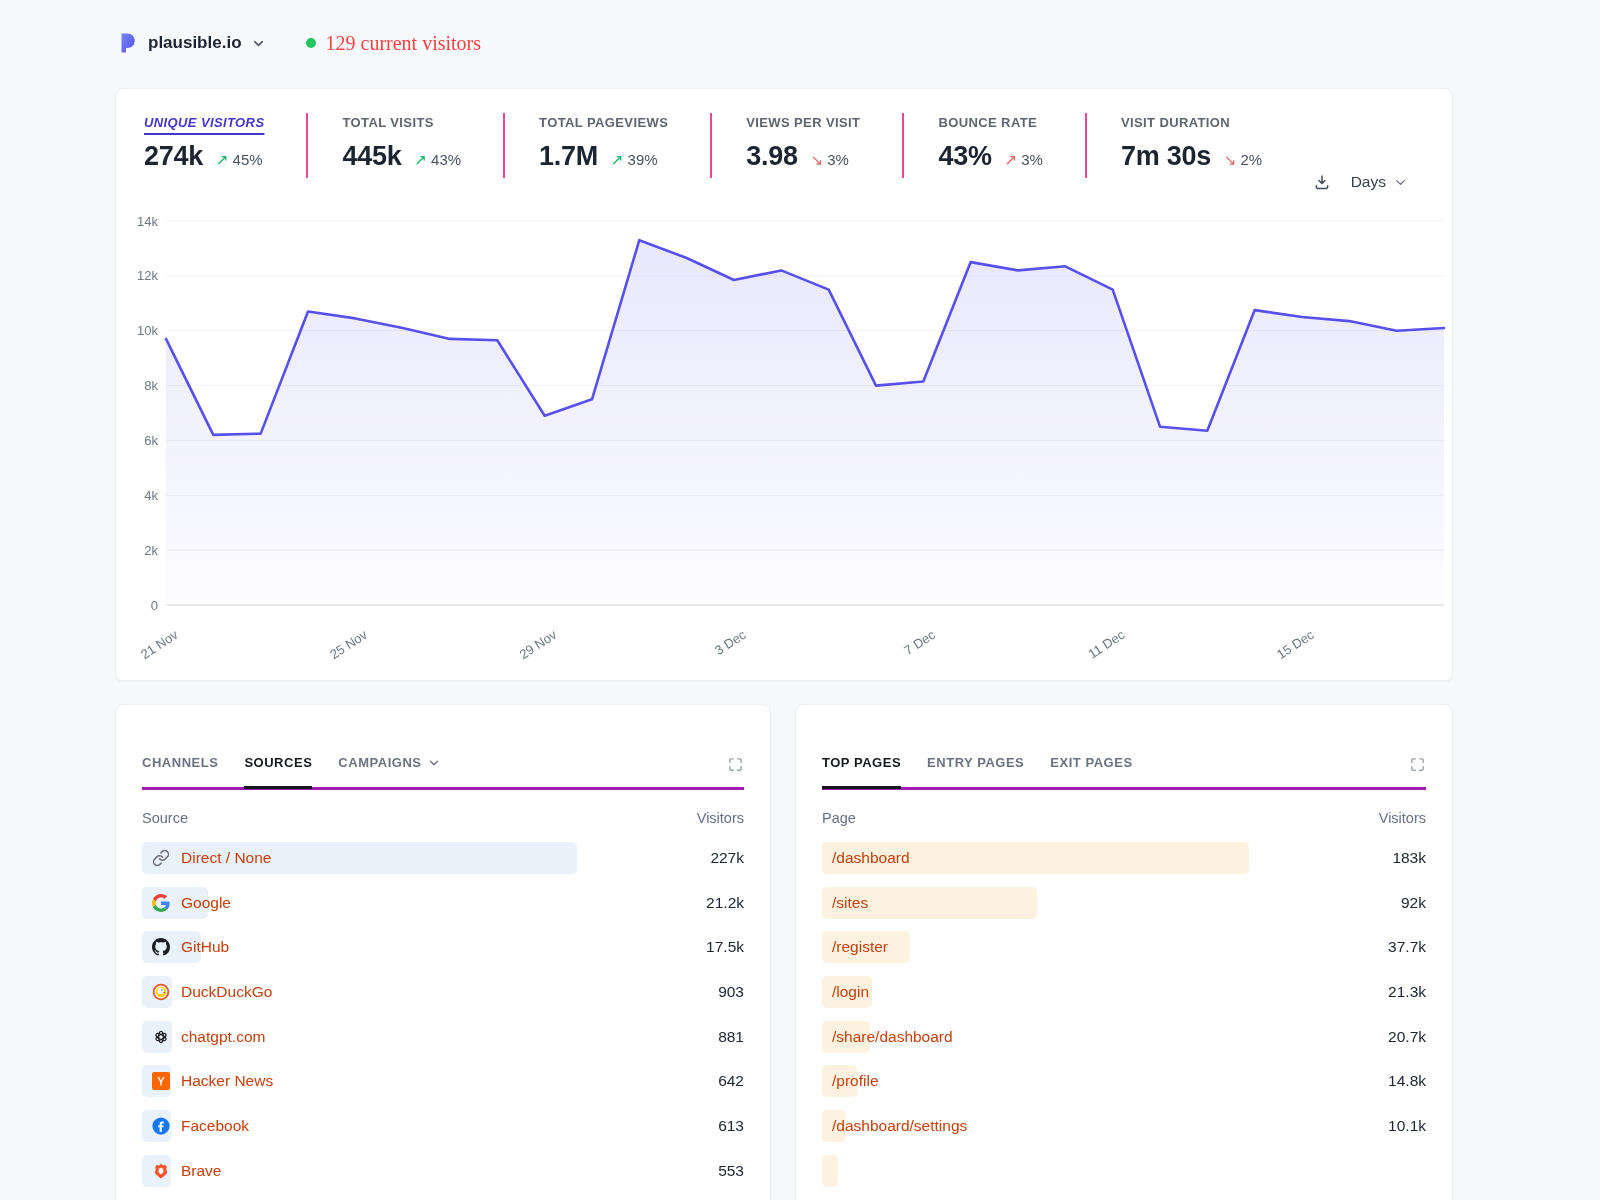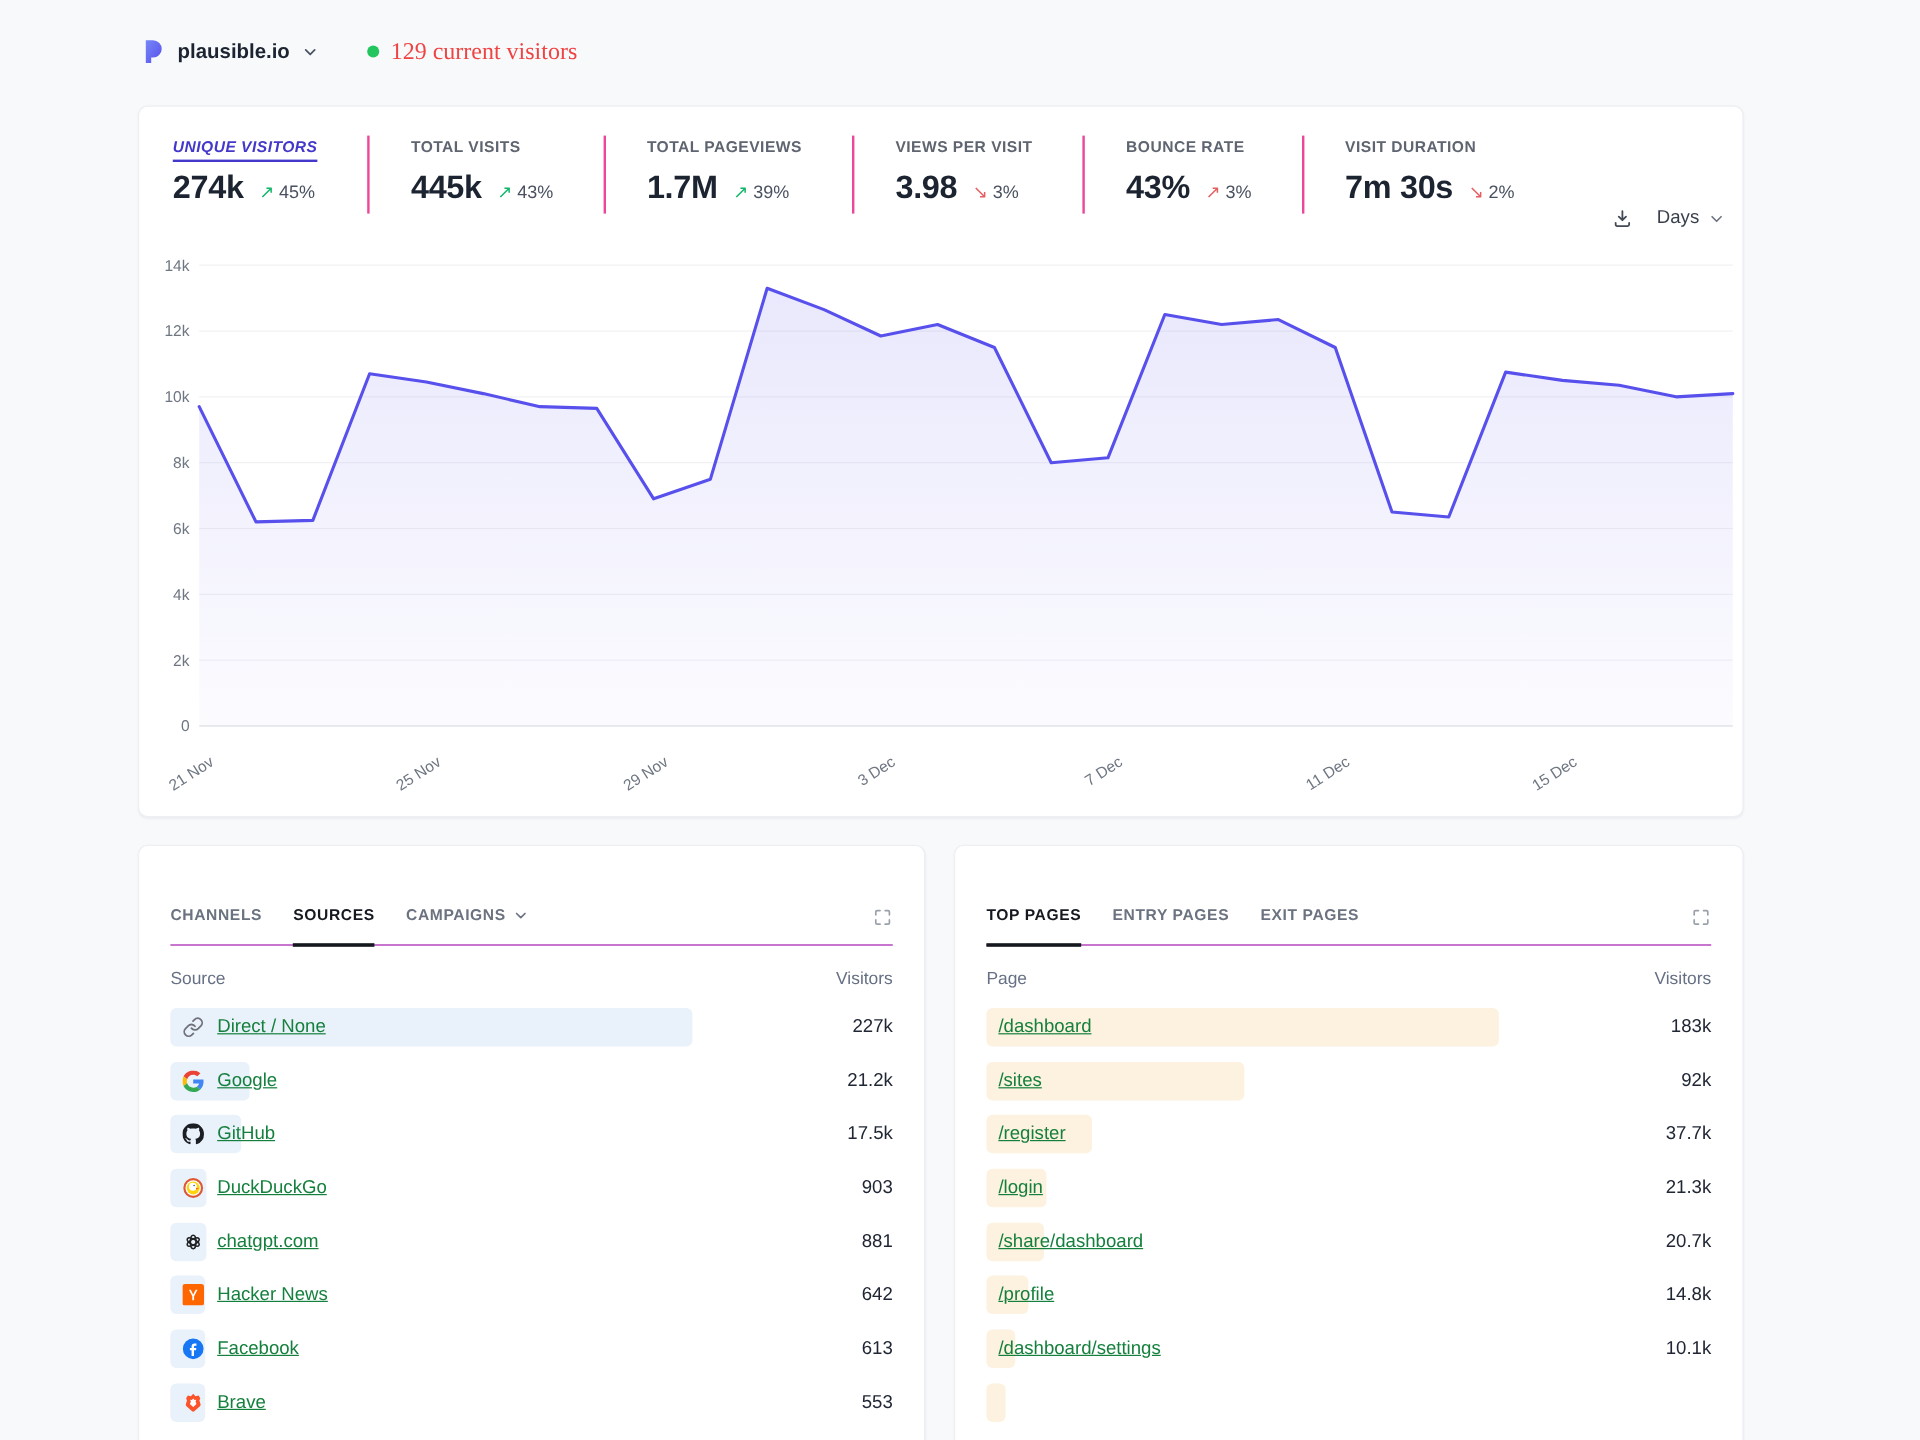--- a/index.html
+++ b/index.html
@@ -45,43 +45,43 @@
   .metric.active .m-label {
     color:#4438ca; text-decoration:underline; text-decoration-thickness:2px; text-underline-offset:6px;font-style:italic;
   }
   .m-line { margin-top:11px; display:flex; align-items:baseline; }
   .m-value { font-size:27px; font-weight:700; color:#1b2430; letter-spacing:-.01em; white-space:nowrap; }
   .m-arrow { font-size:15px; margin-left:13px; }
   .m-arrow.positive { color:#12b76a; }
   .m-arrow.negative { color:#e66060; }
   .m-change { font-size:15px; color:#4a5160; margin-left:4px; }
 
-  .interval-row { position:absolute; top:84px; right:14px; display:flex; align-items:center; gap:20px; }
+  .interval-row { position:absolute; top:84px; right:44px; display:flex; align-items:center; gap:20px; }
   .dl { display:inline-flex; color:#434a56; cursor:pointer; }
   .interval { display:flex; align-items:center; gap:7px; font-size:15.5px; color:#383f4c; cursor:pointer; }
 
   .chart-wrap { position:absolute; left:0; top:120px; }
 
-  .tabs-row { margin:0 26px; padding-top:50px; display:flex; align-items:flex-end; border-bottom:1px solid #a21caf; }
+  .tabs-row { margin:0 26px; padding-top:50px; display:flex; align-items:flex-end; border-bottom:3px solid #a21caf; }
   .tabs { display:flex; gap:26px; }
   .tab { font-size:13px; font-weight:600; letter-spacing:.04em; color:#6b7280; padding-bottom:16px;
          border-bottom:3px solid transparent; margin-bottom:-2px; cursor:pointer; display:flex; align-items:center; gap:5px; }
   .tab.active { color:#15191f; font-weight:700; border-bottom-color:#15191f; }
   .tab .chev svg { display:block; }
   .expand { margin-left:auto; color:#9aa1ab; display:inline-flex; cursor:pointer; margin-bottom:14px; }
   .cols { display:flex; justify-content:space-between; margin:20px 26px 0 26px; font-size:14.5px; color:#667085; }
   .rows { margin:16px 26px 0 26px; }
   .row { position:relative; height:32px; margin-bottom:12.7px; display:flex; align-items:center; }
   .bar { position:absolute; left:0; top:0; height:32px; border-radius:5px; }
   .bar.blue  { background:#e9f1fb; }
   .bar.cream { background:#fcf2df; }
   .row-inner { position:relative; display:flex; align-items:center; gap:11px; padding-left:10px; }
   .favicon { display:inline-flex; width:18px; height:18px; }
   .favicon svg { width:18px; height:18px; }
-  .label { font-size:15.5px; color:#15803d;text-decoration:underline; }
+  .label { font-size:15.5px; color:#c2410c; }
   .value { position:relative; margin-left:auto; font-size:15.5px; color:#202634; }
 </style>
 </head>
 <body>
 
 <header class="topbar">
   <div class="tb-left">
     <div class="site-switcher">
       <span class="logo">
         <svg width="24" height="24" viewBox="0 0 24 24">

